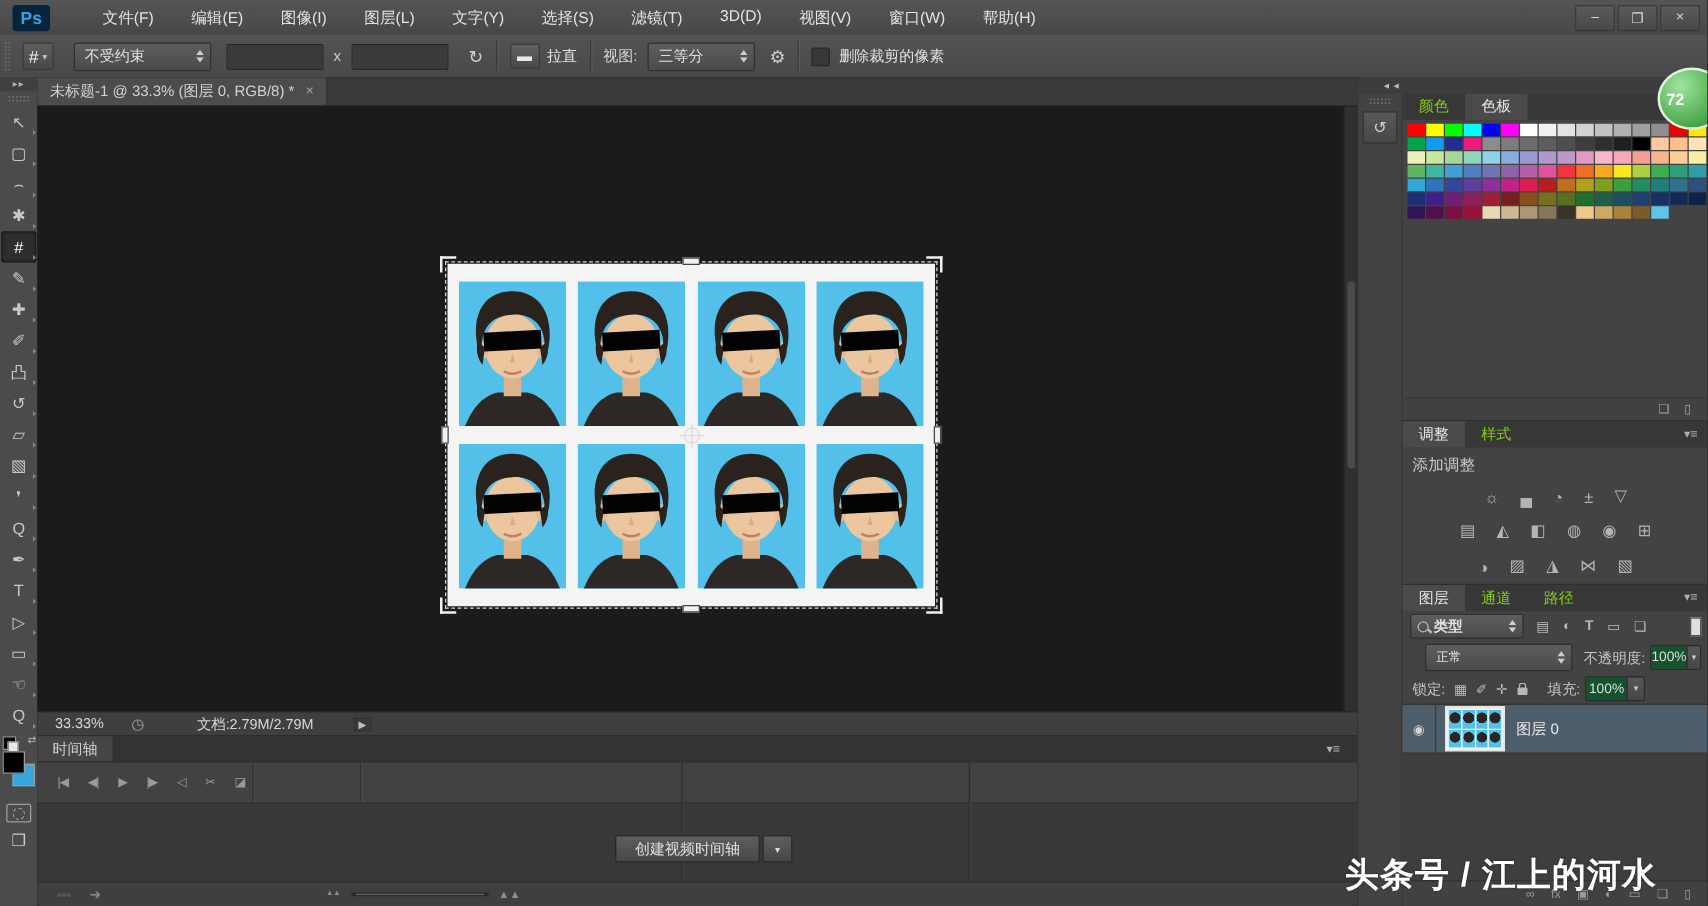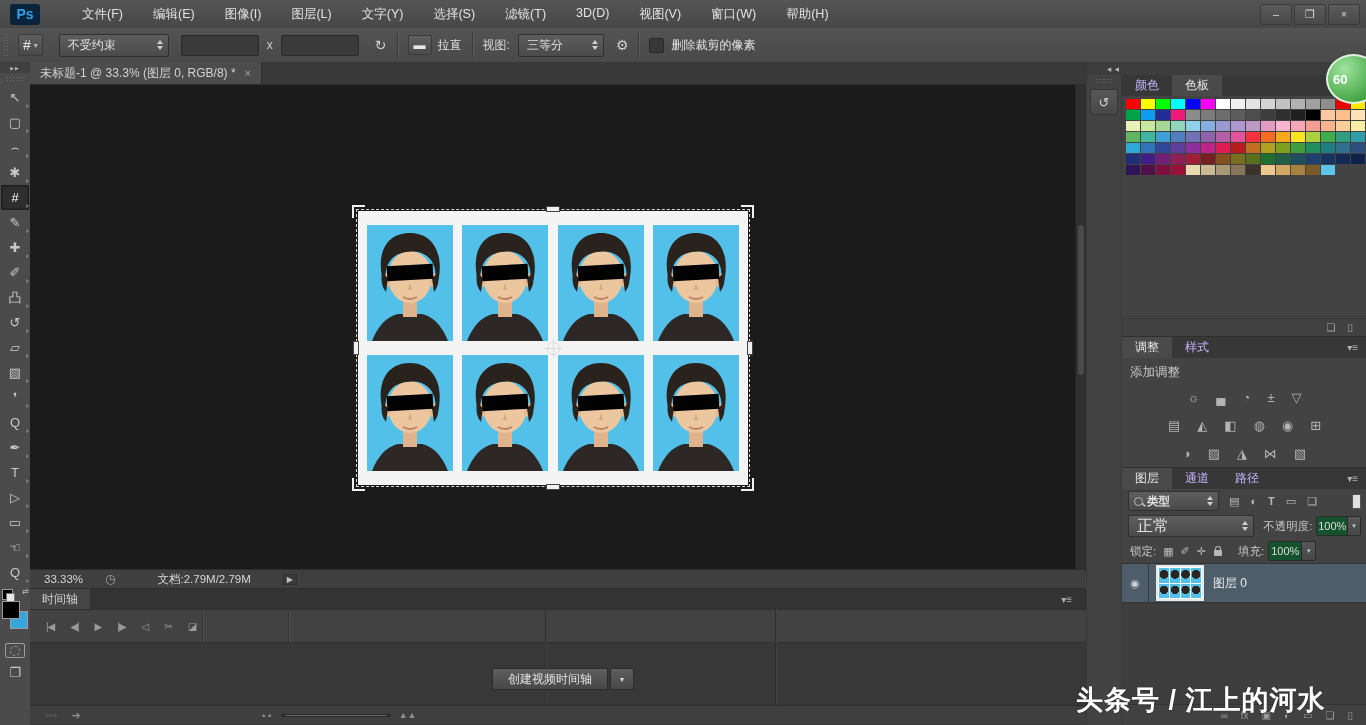--- a/index.html
+++ b/index.html
@@ -127,41 +127,41 @@
   
   #rightdock{position:absolute;left:1086px;top:62px;width:280px;height:663px;background:#434343;border-left:1px solid #363636;}
   #dock-collapse{height:13px;background:#3d3d3d;color:#b8b8b8;font-size:5.5px;display:flex;align-items:center;padding-left:20px;letter-spacing:1px;}
   #historystrip{position:absolute;left:0;top:13px;width:34px;bottom:0;background:#434343;border-right:1px solid #393939;
                 display:flex;flex-direction:column;align-items:center;}
   #history-btn{width:26px;height:24px;margin-top:2px;border:1px solid #343434;border-radius:2px;
                background:linear-gradient(#585858,#474747);color:#cfcfcf;font-size:13px;
                display:flex;align-items:center;justify-content:center;}
   #panels{position:absolute;left:35px;top:13px;right:0;bottom:0;display:flex;flex-direction:column;}
   .ptabs{height:21px;background:#373737;display:flex;align-items:center;flex:none;}
-  .ptab{padding:0 13px;line-height:21px;color:#c4b5fd;}
+  .ptab{padding:0 13px;line-height:21px;color:#84cc16;}
   .ptab.active{background:#4a4a4a;color:#e6e6e6;}
   .pmenu{margin-left:auto;margin-right:9px;color:#b0b0b0;font-size:10px;}
   #swatches-panel{height:261px;flex:none;position:relative;}
   #swatch-grid{margin:3px 0 0 4px;display:grid;grid-template-columns:repeat(16,14px);grid-auto-rows:10px;gap:1px;}
   .swatch{width:14px;height:10px;}
   #swatches-footer{position:absolute;left:0;right:0;bottom:0;height:17px;border-top:1px solid #383838;
                    background:#414141;display:flex;align-items:center;justify-content:flex-end;gap:12px;padding-right:14px;
                    color:#a6a6a6;font-size:10px;}
   #adjust-panel{height:130px;flex:none;border-top:1px solid #2f2f2f;}
   #adjust-label{padding:6px 0 2px 8px;color:#cacaca;font-size:12.5px;}
   .adj-row{display:flex;justify-content:center;gap:17px;color:#b4b4b4;font-size:13px;height:28px;align-items:center;}
   #layers-panel{flex:1;border-top:1px solid #2f2f2f;display:flex;flex-direction:column;position:relative;}
   #filter-row{height:24px;display:flex;align-items:center;padding:0 6px;gap:10px;flex:none;font-weight:bold;}
   #filter-combo{height:18px;width:70px;padding:0 14px 0 5px;font-size:11.5px;gap:4px;}
   .mag{position:relative;width:7px;height:7px;border:1.5px solid #b8b8b8;border-radius:50%;flex:none;}
   .mag::after{content:"";position:absolute;width:4px;height:1.5px;background:#b8b8b8;right:-3.5px;bottom:-1px;transform:rotate(45deg);}
   .kind-icon{color:#b8b8b8;font-size:11px;}
   #kind-toggle{margin-left:auto;width:7px;height:13px;background:#e0e0e0;border:1px solid #555;}
   #blend-row{height:26px;display:flex;align-items:center;padding:0 6px;flex:none;}
-  #blend-combo{width:104px;height:20px;font-size:16px;}
+  #blend-combo{width:104px;height:20px;font-size:10px;margin-left:12px;}
   .vlabel{margin-left:9px;color:#c6c6c6;font-size:11.5px;white-space:nowrap;}
   .vbox{margin-left:4px;height:18px;display:flex;align-items:stretch;border:1px solid #2b2b2b;border-radius:2px;overflow:hidden;}
   .vbox .val{width:32px;background:#14532d;color:#ddd;display:flex;align-items:center;justify-content:center;font-size:11px;}
   .vbox .dd{width:13px;background:linear-gradient(#575757,#474747);color:#ccc;font-size:7px;display:flex;align-items:center;justify-content:center;border-left:1px solid #2b2b2b;}
   #lock-row{height:24px;display:flex;align-items:center;padding:0 6px;flex:none;}
   .lk{color:#b8b8b8;font-size:11px;margin-left:7px;}
   .lockicon{position:relative;width:8px;height:6px;background:#b8b8b8;border-radius:1px;margin:3px 0 0 8px;}
   .lockicon::before{content:"";position:absolute;top:-4px;left:1px;width:4px;height:4px;
                     border:1.5px solid #b8b8b8;border-bottom:none;border-radius:3px 3px 0 0;}
   #layer-list{flex:1;background:#3e3e3e;border-top:1px solid #333;}
@@ -741,16 +741,16 @@
             <span>◐</span>
             <span>▭</span>
             <span>❏</span>
             <span>▯</span>
           </div>
       </div>
     </div>
   </div>
 
   <div id="badge">
-      <span>60</span>
+      <span>72</span>
     </div>
   <div id="watermark">头条号 / 江上的河水</div>
 </div>
 
 </body></html>

